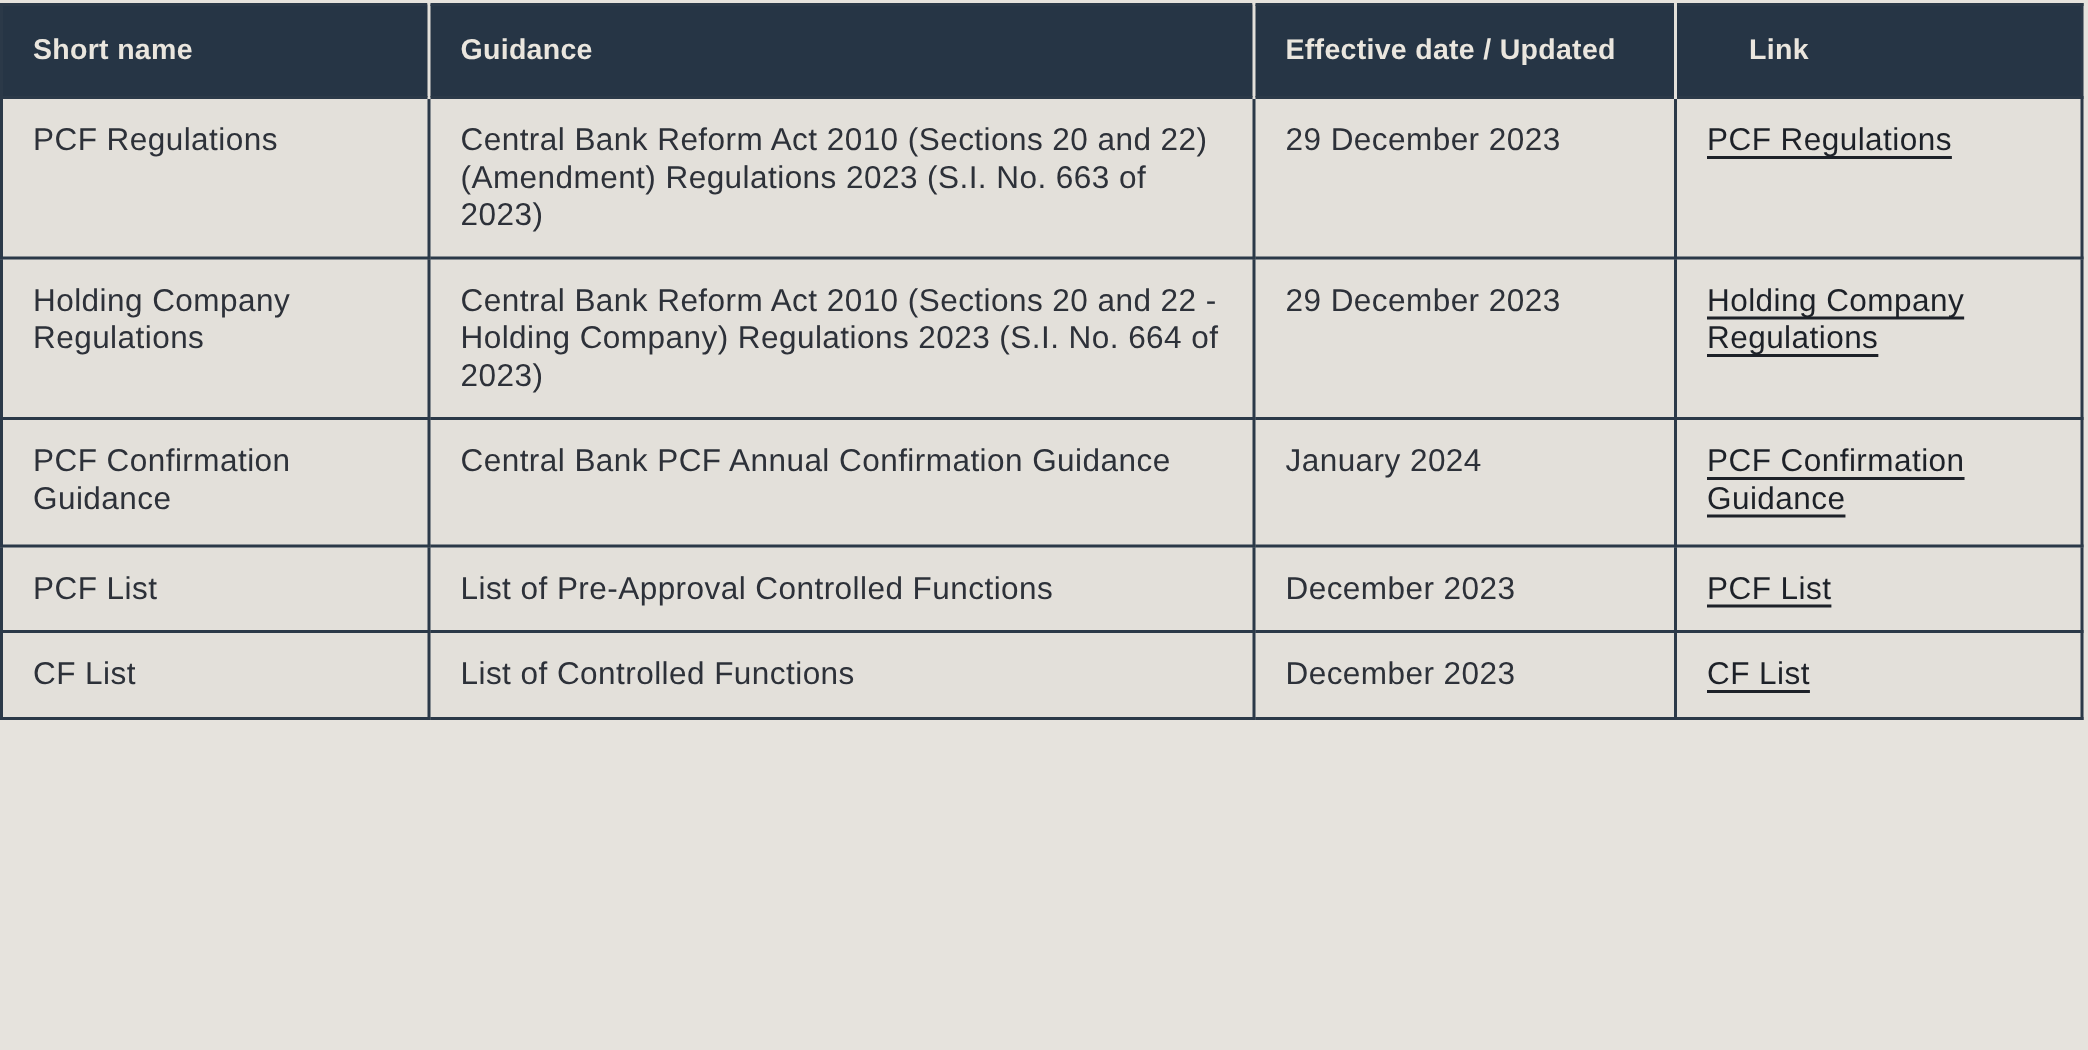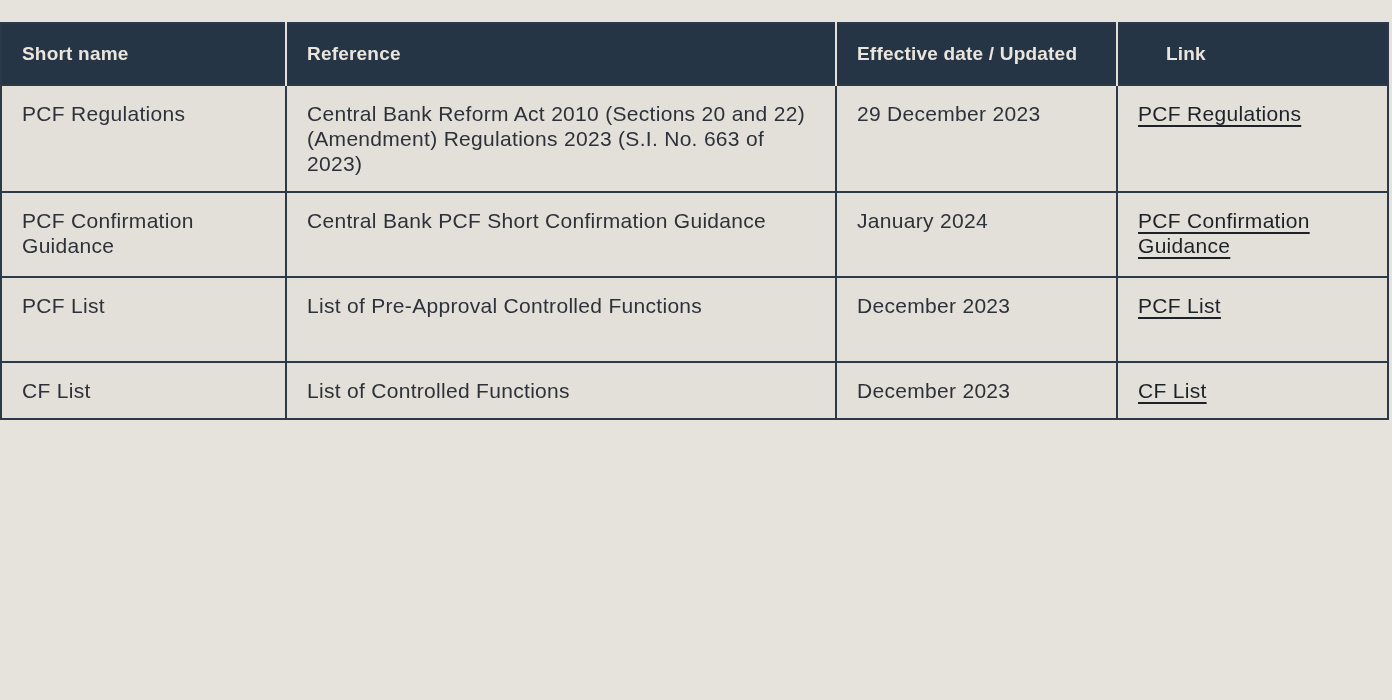--- a/index.html
+++ b/index.html
@@ -16,21 +16,20 @@
     margin: 0;
     padding: 0;
     background: var(--page-bg);
     font-family: "Liberation Sans", "DejaVu Sans", sans-serif;
   }
   .page {
     width: 1392px;
     height: 600px;
     overflow: hidden;
     padding: 2px 3px 0 0;
-    margin-top: 20px;
   }
   table.reg-table {
     width: 1389px;
     border-collapse: collapse;
     table-layout: fixed;
     border: 2px solid var(--border-dark);
     background: var(--row-bg);
   }
   col.c1 { width: 285px; }
   col.c2 { width: 550px; }
@@ -89,35 +88,41 @@
   <table class="reg-table">
     <colgroup>
       <col class="c1">
         <col class="c2">
         <col class="c3">
         <col class="c4">
     </colgroup>
     <thead>
       <tr>
         <th>Short name</th>
-        <th>Reference</th>
+        <th>Guidance</th>
         <th>Effective date / Updated</th>
         <th>Link</th>
       </tr>
     </thead>
     <tbody>
         <tr>
           <td class="col-short">PCF Regulations</td>
           <td class="col-ref">Central Bank Reform Act 2010 (Sections 20 and 22) (Amendment) Regulations 2023 (S.I. No. 663 of 2023)</td>
           <td class="col-date">29 December 2023</td>
           <td class="col-link"><a href="#">PCF Regulations</a></td>
         </tr>
         <tr>
+          <td class="col-short">Holding Company Regulations</td>
+          <td class="col-ref">Central Bank Reform Act 2010 (Sections 20 and 22 - Holding Company) Regulations 2023 (S.I. No. 664 of 2023)</td>
+          <td class="col-date">29 December 2023</td>
+          <td class="col-link"><a href="#">Holding Company Regulations</a></td>
+        </tr>
+        <tr>
           <td class="col-short">PCF Confirmation Guidance</td>
-          <td class="col-ref">Central Bank PCF Short Confirmation Guidance</td>
+          <td class="col-ref">Central Bank PCF Annual Confirmation Guidance</td>
           <td class="col-date">January 2024</td>
           <td class="col-link"><a href="#">PCF Confirmation Guidance</a></td>
         </tr>
         <tr>
           <td class="col-short">PCF List</td>
           <td class="col-ref">List of Pre-Approval Controlled Functions</td>
           <td class="col-date">December 2023</td>
           <td class="col-link"><a href="#">PCF List</a></td>
         </tr>
         <tr>

